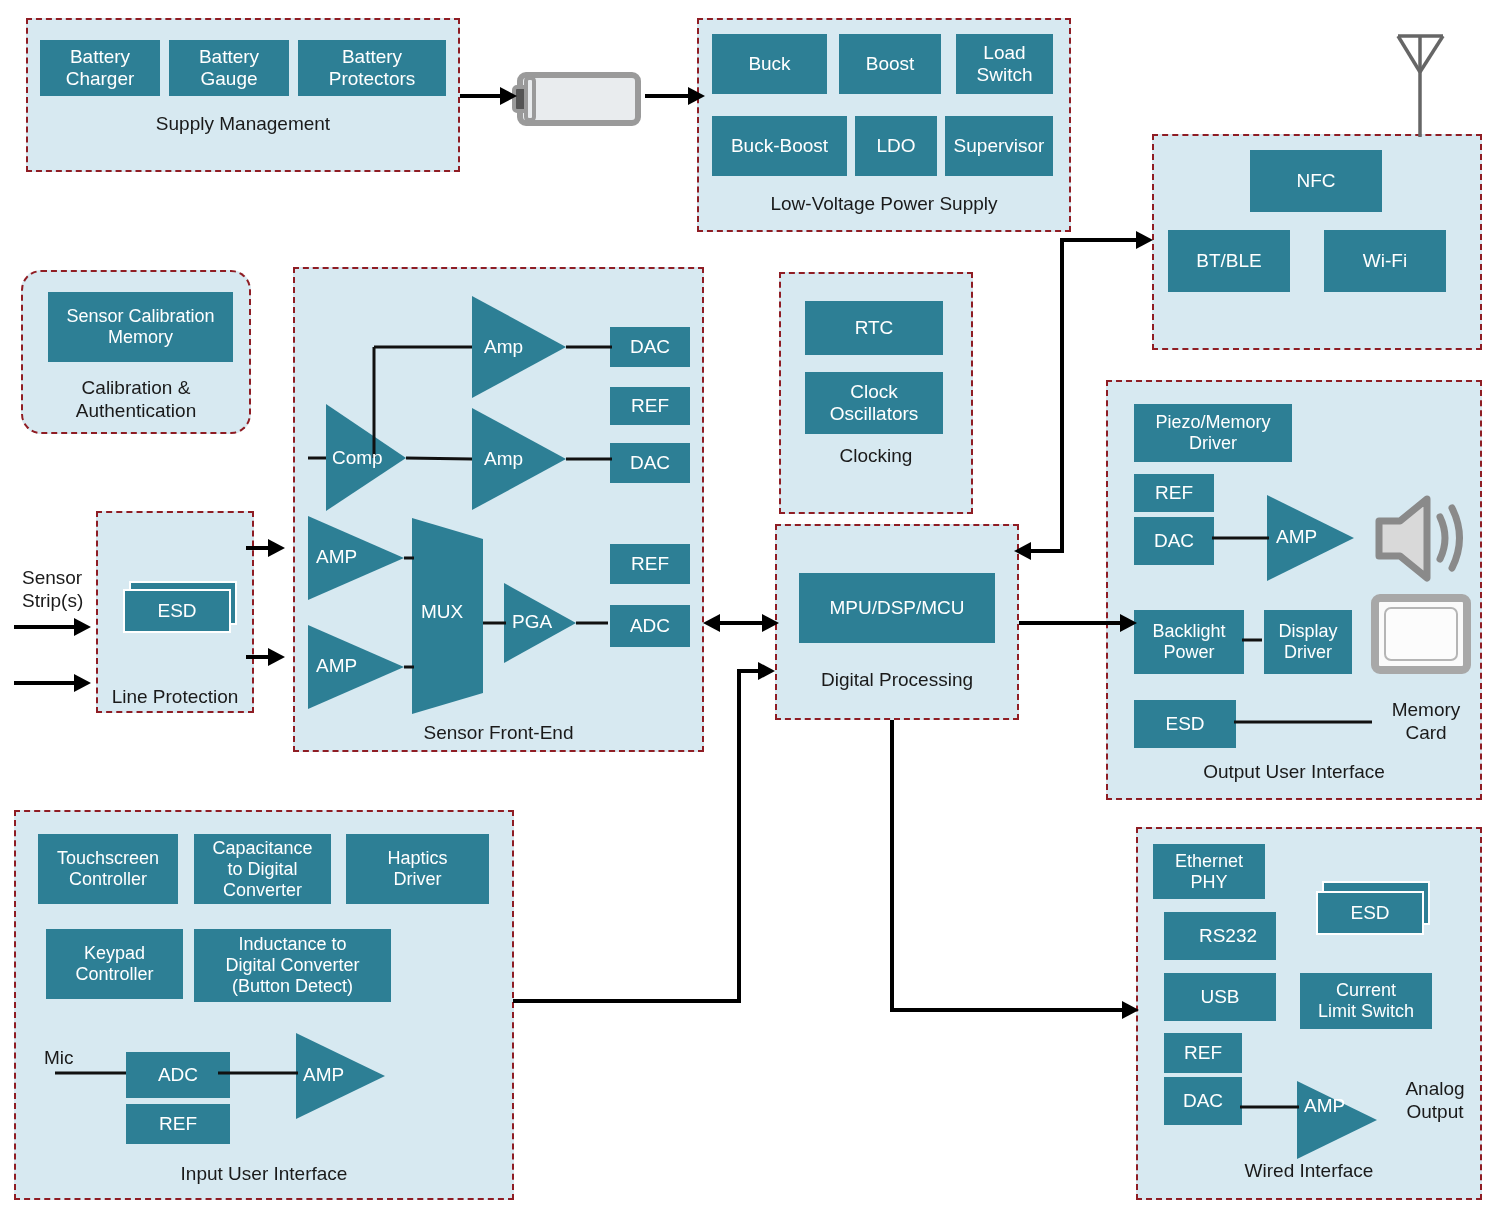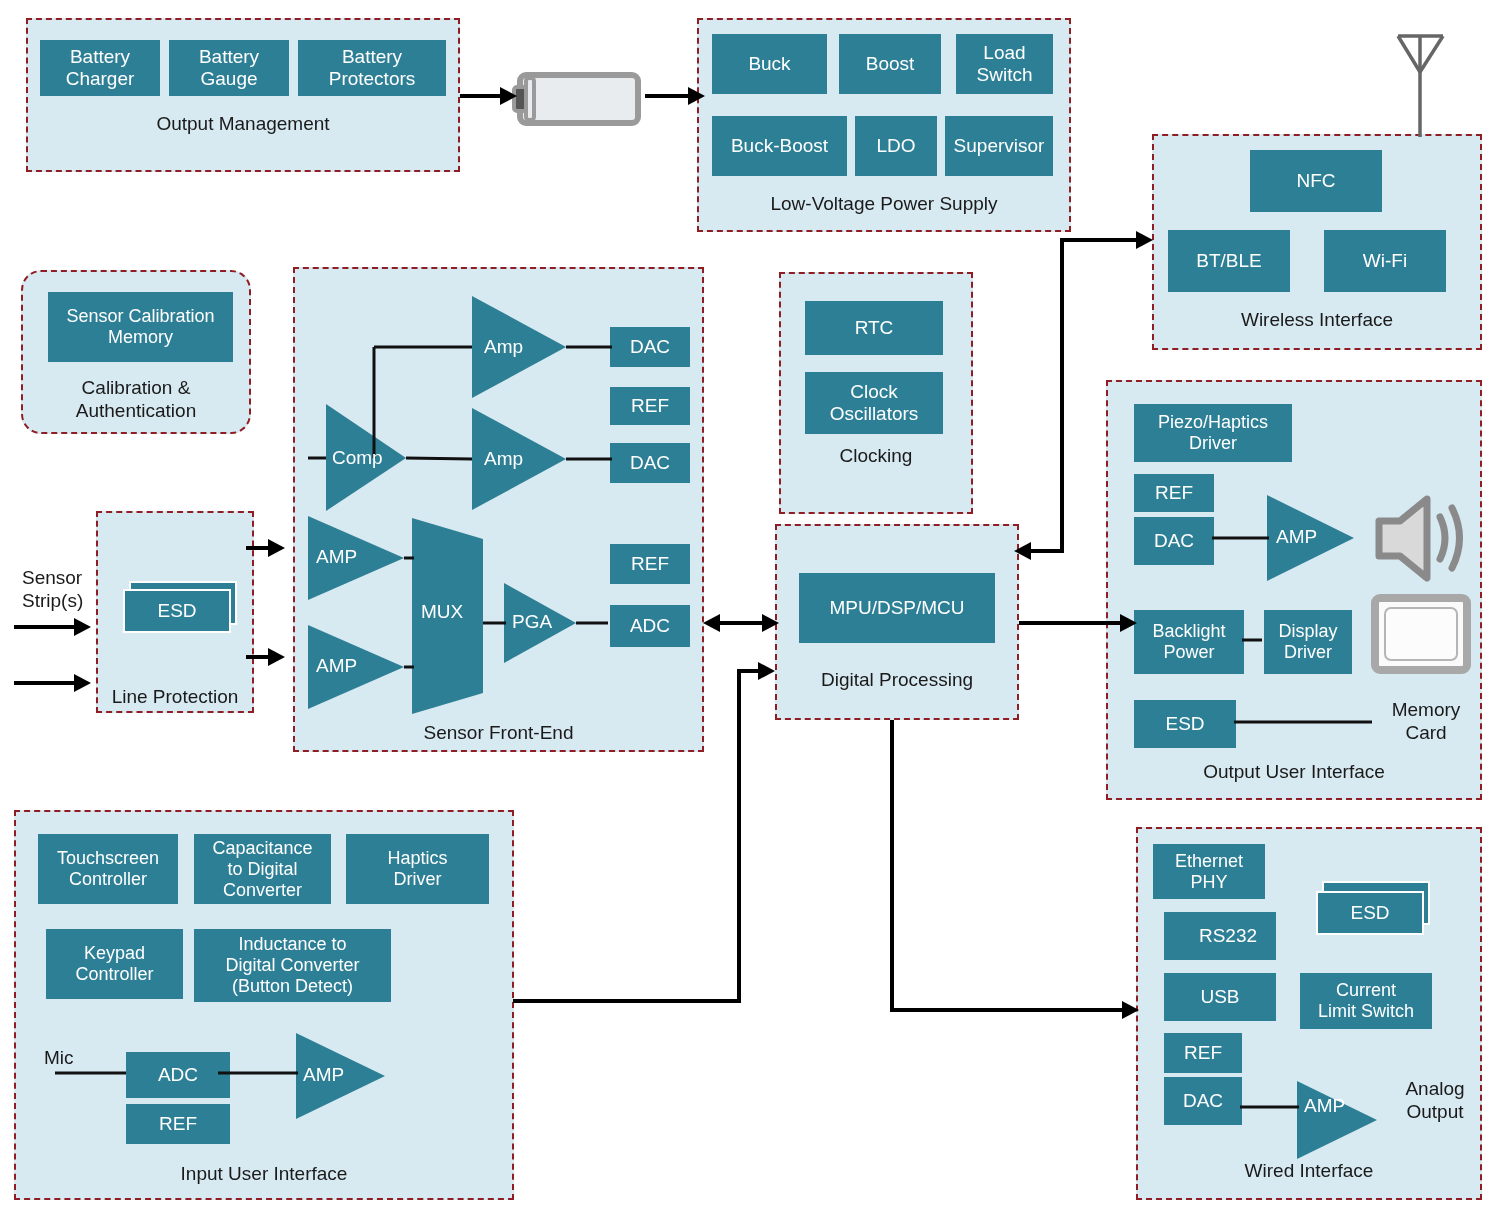--- a/index.html
+++ b/index.html
@@ -111,21 +111,21 @@
 
 <div id="canvas">
 
   <div class="group" style="left:26px; top:18px; width:434px; height:154px;padding-left:23px;">
     <div class="blk" style="left:12px; top:20px; width:120px; height:56px;">Battery
 Charger</div>
     <div class="blk" style="left:141px; top:20px; width:120px; height:56px;">Battery
 Gauge</div>
     <div class="blk" style="left:270px; top:20px; width:148px; height:56px;">Battery
 Protectors</div>
-    <div class="group-title" style="top:92px;">Output Management</div>
+    <div class="group-title" style="top:92px;">Supply Management</div>
   </div>
 
   <div class="wire" style="left:460px; top:94px; width:42px; height:4px;"></div>
   <div class="arrow right" style="left:500px; top:87px;"></div>
 
   <svg class="ovlow" style="z-index:5;">
     <g transform="translate(514,75)">
       <rect x="6" y="0" width="118" height="48" rx="6" ry="6" fill="#e9ecee" stroke="#9a9a9a" stroke-width="6"></rect>
       <rect x="0" y="12" width="14" height="24" rx="3" ry="3" fill="#555" stroke="#9a9a9a" stroke-width="4"></rect>
       <rect x="12" y="3" width="8" height="42" rx="3" fill="#e9ecee" stroke="#9a9a9a" stroke-width="4"></rect>
@@ -143,21 +143,20 @@
     <div class="blk" style="left:13px; top:96px; width:135px; height:60px;">Buck-Boost</div>
     <div class="blk" style="left:156px; top:96px; width:82px; height:60px;">LDO</div>
     <div class="blk" style="left:246px; top:96px; width:108px; height:60px;">Supervisor</div>
     <div class="group-title" style="top:172px;">Low-Voltage Power Supply</div>
   </div>
 
   <div class="group" style="left:1152px; top:134px; width:330px; height:216px;">
     <div class="blk" style="left:96px; top:14px; width:132px; height:62px;">NFC</div>
     <div class="blk" style="left:14px; top:94px; width:122px; height:62px;">BT/BLE</div>
     <div class="blk" style="left:170px; top:94px; width:122px; height:62px;">Wi-Fi</div>
-    <div class="group-title" style="top:172px;">Wireless Interface</div>
   </div>
 
   <svg class="ovlow" style="z-index:3;">
     <g stroke="#666" stroke-width="3.5" fill="none">
       <line x1="1398" y1="36" x2="1443" y2="36"></line>
       <line x1="1398" y1="36" x2="1420" y2="72"></line>
       <line x1="1443" y1="36" x2="1420" y2="72"></line>
       <line x1="1420" y1="36" x2="1420" y2="137"></line>
     </g>
   </svg>
@@ -263,21 +262,21 @@
   <div class="wire" style="left:513px; top:999px; width:228px; height:4px;"></div>
   <div class="wire" style="left:737px; top:669px; width:4px; height:334px;"></div>
   <div class="wire" style="left:737px; top:669px; width:26px; height:4px;"></div>
   <div class="arrow right" style="left:758px; top:662px;"></div>
 
   <div class="wire" style="left:890px; top:720px; width:4px; height:292px;"></div>
   <div class="wire" style="left:890px; top:1008px; width:237px; height:4px;"></div>
   <div class="arrow right" style="left:1122px; top:1001px;"></div>
 
   <div class="group" style="left:1106px; top:380px; width:376px; height:420px;">
-    <div class="blk small" style="left:26px; top:22px; width:158px; height:58px;">Piezo/Haptics
+    <div class="blk small" style="left:26px; top:22px; width:158px; height:58px;">Piezo/Memory
 Driver</div>
     <div class="blk" style="left:26px; top:92px; width:80px; height:38px;">REF</div>
     <div class="blk" style="left:26px; top:135px; width:80px; height:48px;">DAC</div>
     <div class="blk small" style="left:26px; top:228px; width:110px; height:64px;">Backlight
 Power</div>
     <div class="blk small" style="left:156px; top:228px; width:88px; height:64px;">Display
 Driver</div>
     <div class="blk" style="left:26px; top:318px; width:102px; height:48px;">ESD</div>
     <div class="lbl" style="left:266px; top:316px; width:104px; text-align:center;">Memory
 Card</div>

